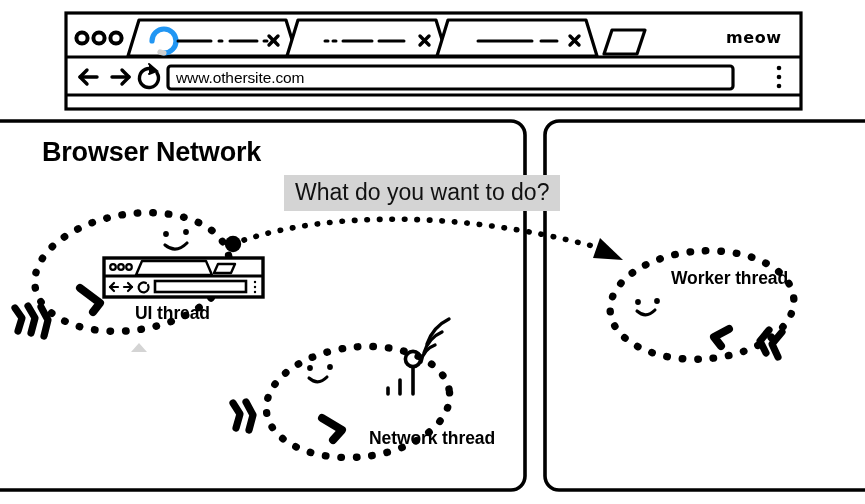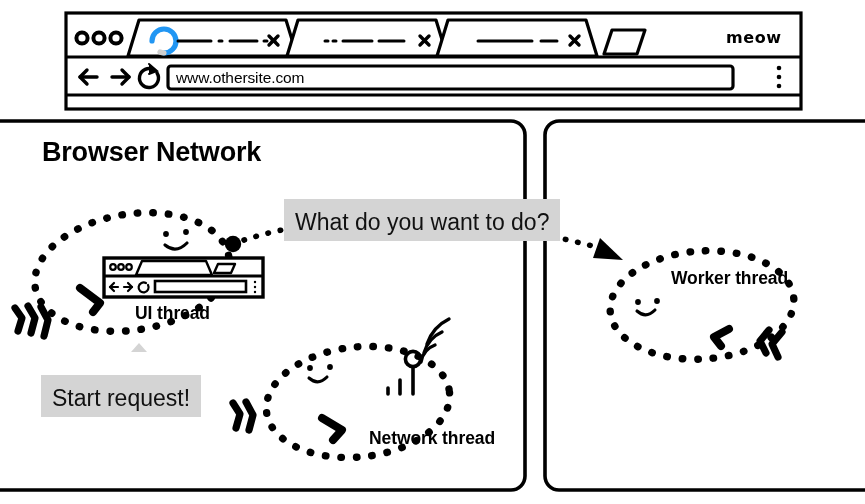--- a/index.html
+++ b/index.html
@@ -52,24 +52,23 @@
     letter-spacing: -0.1px;
   }
 
   .callout {
     position: absolute;
     background: #d4d4d4;
     color: #111;
     font-size: 23px;
     font-weight: 400;
     letter-spacing: 0px;
-    padding: 11px 11px 7px 11px;
+    padding: 5px 11px 7px 11px;
     white-space: nowrap;
     line-height: 1.05;
-    margin-top: 24px;
   }
 
   .callout-tail {
     position: absolute;
     width: 0; height: 0;
     border-left: 8px solid transparent;
     border-right: 8px solid transparent;
   }
 
   .urltext {
@@ -285,21 +284,20 @@
       <polygon points="600,238 623,260 593,258" fill="#000"></polygon>
     </g>
 
   </svg>
 
   <div class="txt panel-title" style="left:42px; top:139px;">Browser Network</div>
 
 
   <div class="callout" style="left:284px; top:175px;">What do you want to do?</div>
 
-  <div class="callout" style="left:41px; top:351px;">Start request!</div>
   <div class="callout-tail" style="left:131px; top:343px; border-bottom:9px solid #d4d4d4;"></div>
 
   <div class="txt thread-label" style="left:135px; top:305px;">UI thread</div>
 
   <div class="txt thread-label" style="left:369px; top:430px;">Network thread</div>
 
   <div class="txt urltext" style="left:176px; top:70px;">www.othersite.com</div>
 
   <div class="txt thread-label" style="left:671px; top:270px;">Worker thread</div>
 

